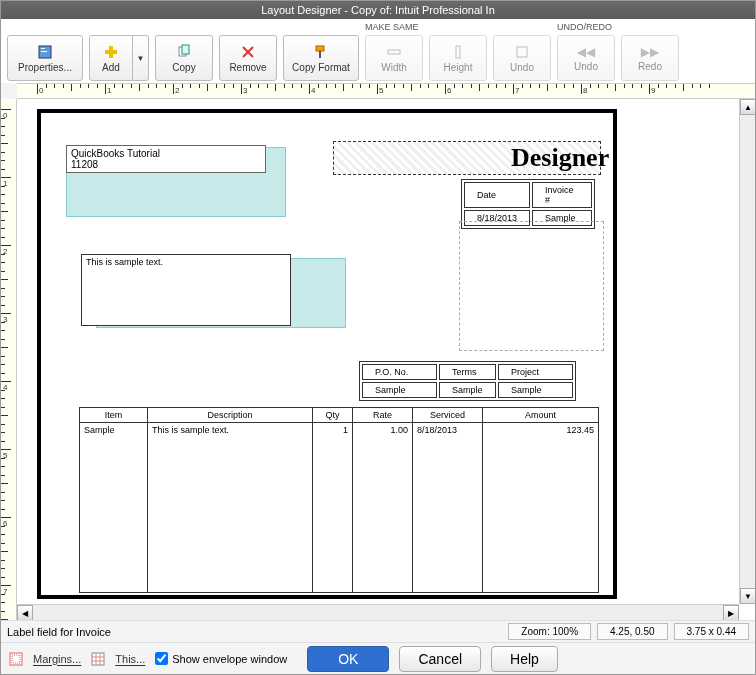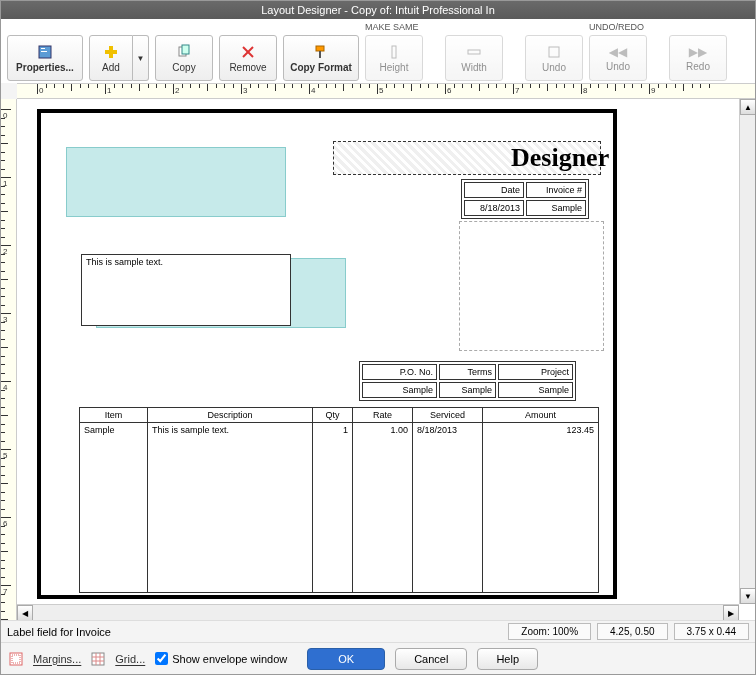--- a/index.html
+++ b/index.html
@@ -1,51 +1,51 @@
 <!DOCTYPE html>
 <html><head>
 <meta charset="utf-8">
 <style>
 * { box-sizing: border-box; margin: 0; padding: 0; }
 body { font-family: Tahoma, Arial, sans-serif; font-size: 11px; background: #f0f0f0; width: 756px; height: 675px; overflow: hidden; }
 .window { width: 756px; height: 675px; background: #f4f4f4; border: 1px solid #999; display: flex; flex-direction: column; }
 .titlebar { background: linear-gradient(#6a6a6a,#5a5a5a); color: #fff; height: 18px; line-height: 18px; text-align: center; font-size: 11px; }
 .toolbar-wrap { background: #fff; padding: 4px 6px 2px 6px; display: flex; gap: 6px; align-items: flex-end; }
 .tb-label { position: absolute; font-size: 9px; color: #555; top: -1px; }
-.tb-col { position: relative; padding-top: 12px; display: flex; gap: 22px; }
+.tb-col { position: relative; padding-top: 12px; display: flex; gap: 6px; }
 .tb-btn { width: 58px; height: 46px; border: 1px solid #bbb; border-radius: 3px; background: linear-gradient(#fff,#eee); display: flex; flex-direction: column; align-items: center; justify-content: center; gap: 2px; cursor: pointer; font-size: 10px; color: #333; }
-.tb-btn.wide { width: 76px; font-weight: bold; }
+.tb-btn.wide { width: 76px; }
 .icon { width: 16px; height: 16px; display: inline-block; }
 .ruler-h { height: 16px; background: #fffff0; border-top: 1px solid #ccc; border-bottom: 1px solid #ccc; position: relative; margin-left: 16px; overflow: hidden; }
 .ruler-v { width: 16px; background: #fffff0; border-right: 1px solid #ccc; position: relative; overflow: hidden; }
 .ruler-h .tick { position: absolute; top: 0; width: 1px; background: #333; }
 .ruler-h .num, .ruler-v .num { position: absolute; font-size: 8px; color: #333; }
 .ruler-v .tick { position: absolute; left: 0; height: 1px; background: #333; }
 .canvas-row { display: flex; flex: 1; overflow: hidden; position: relative; }
 .canvas-scroll { flex: 1; overflow: hidden; background: #fff; position: relative; }
 .canvas-area { position: relative; width: 620px; height: 510px; }
 .page { position: absolute; left: 20px; top: 10px; width: 580px; height: 490px; border: 4px solid #000; background: #fff; background-image: radial-gradient(#ccc 0.5px, transparent 0.5px); background-size: 4px 4px; }
 .sel { position: absolute; border: 1px dashed #333; background: repeating-linear-gradient(45deg,#f0f0f0,#f0f0f0 3px,#fff 3px,#fff 6px); }
 .teal-box { position: absolute; background: rgba(160,220,220,0.6); border: 1px solid #8cc; }
 .inv-title { position: absolute; font-family: 'Times New Roman', serif; font-size: 26px; font-weight: bold; }
 .mini-table { position: absolute; border: 1px solid #333; background: #fff; font-size: 9px; }
-.mini-table td { border: 1px solid #333; padding: 2px 3px; text-align: right; }
+.mini-table td { border: 1px solid #333; padding: 2px 12px; text-align: left; }
 .dash-border { position: absolute; border: 1px dashed #aaa; }
 .bill-box { position: absolute; border: 1px solid #333; background: #fff; font-size: 9px; padding: 2px 4px; }
 .main-table { position: absolute; border-collapse: collapse; font-size: 9px; background: #fff; }
 .main-table th, .main-table td { border: 1px solid #333; padding: 2px 4px; }
 .main-table th { font-weight: normal; text-align: center; }
 .scrollbar-v { position: absolute; right: 0; top: 0; bottom: 16px; width: 16px; background: #eee; border-left: 1px solid #ccc; }
 .scrollbar-h { position: absolute; left: 0; right: 16px; bottom: 0; height: 16px; background: #eee; border-top: 1px solid #ccc; }
 .sb-btn { width: 16px; height: 16px; background: linear-gradient(#fff,#ddd); border: 1px solid #aaa; display: flex; align-items: center; justify-content: center; font-size: 8px; }
 .status { height: 22px; background: #f4f4f4; display: flex; align-items: center; padding: 0 6px; gap: 6px; font-size: 11px; border-top: 1px solid #ddd; }
 .status .push { flex: 1; }
 .status .cell { border: 1px solid #bbb; background: #fafafa; padding: 2px 12px; font-size: 10px; }
 .bottom { height: 32px; background: #f4f4f4; display: flex; align-items: center; padding: 0 8px; gap: 10px; border-top: 1px solid #ddd; }
-.btn { border: 1px solid #aaa; background: linear-gradient(#fff,#e8e8e8); padding: 4px 18px; border-radius: 4px; cursor: pointer; font-size: 11px; }
+.btn { border: 1px solid #aaa; background: linear-gradient(#fff,#e8e8e8); padding: 4px 18px; border-radius: 4px; cursor: pointer; font-size: 14px; }
 .btn.primary { background: #2f6fd0; color: #fff; border-color: #2a5fa8; padding: 4px 30px; }
 .link-btn { background: none; border: none; color: #333; cursor: pointer; font-size: 11px; text-decoration: underline; text-underline-offset: 2px; }
 .chk { display: flex; align-items: center; gap: 4px; }
 .sm-icon { width: 14px; height: 14px; display: inline-block; }
 </style>
 </head>
 <body>
 
 <div class="window">
   <div class="titlebar">Layout Designer - Copy of: Intuit Professional In</div>
@@ -90,29 +90,29 @@
           <rect x="3" y="2" width="8" height="5" fill="#f90" stroke="#a60"></rect>
           <rect x="6" y="7" width="2" height="7" fill="#555"></rect>
         </svg>
       <span>Copy Format</span>
     </div>
 
     <div class="tb-col">
       <div class="tb-label">MAKE SAME</div>
       <div class="tb-btn" style="opacity:.55">
         <svg class="icon" viewBox="0 0 16 16">
+            <rect x="2" y="6" width="12" height="4" fill="none" stroke="#888"></rect>
+          </svg>
+        <span>Width</span>
+      </div>
+      <div class="tb-btn" style="opacity:.55">
+        <svg class="icon" viewBox="0 0 16 16">
             <rect x="6" y="2" width="4" height="12" fill="none" stroke="#888"></rect>
           </svg>
         <span>Height</span>
-      </div>
-      <div class="tb-btn" style="opacity:.55">
-        <svg class="icon" viewBox="0 0 16 16">
-            <rect x="2" y="6" width="12" height="4" fill="none" stroke="#888"></rect>
-          </svg>
-        <span>Width</span>
       </div>
       <div class="tb-btn" style="opacity:.55">
         <svg class="icon" viewBox="0 0 16 16">
             <rect x="3" y="3" width="10" height="10" fill="none" stroke="#888"></rect>
           </svg>
         <span>Undo</span>
       </div>
     </div>
 
 
@@ -291,20 +291,24 @@
         <div class="tick" style="top:494.5px;width:4px"></div>
         <div class="tick" style="top:503px;width:4px"></div>
         <div class="tick" style="top:511.5px;width:4px"></div>
         <div class="tick" style="top:520px;width:7px"></div>
       </div>
     <div class="canvas-scroll">
       <div class="canvas-area">
         <div class="page">
 
           <div class="teal-box" style="left:25px;top:34px;width:220px;height:70px"></div>
+          <div style="position:absolute;left:25px;top:32px;width:200px;border:1px solid #666;background:#fff;padding:2px 4px;font-size:10px">
+            <div>QuickBooks Tutorial</div>
+            <div>11208</div>
+          </div>
 
           <div class="sel" style="left:292px;top:28px;width:268px;height:34px"></div>
           <div class="inv-title" style="left:470px;top:30px">Designer</div>
 
           <table class="mini-table" style="left:420px;top:66px">
             <tbody>
                 <tr>
                   <td style="width:60px">Date</td>
                   <td style="width:60px">Invoice #</td>
                 </tr>
@@ -381,21 +385,21 @@
         <rect x="3" y="3" width="8" height="8" fill="none" stroke="#d66" stroke-dasharray="1"></rect>
       </svg>
     <button class="link-btn">Margins...</button>
     <svg class="sm-icon" viewBox="0 0 14 14">
         <rect x="1" y="1" width="12" height="12" fill="#fff" stroke="#888"></rect>
         <line x1="5" y1="1" x2="5" y2="13" stroke="#d88"></line>
         <line x1="9" y1="1" x2="9" y2="13" stroke="#d88"></line>
         <line x1="1" y1="5" x2="13" y2="5" stroke="#d88"></line>
         <line x1="1" y1="9" x2="13" y2="9" stroke="#d88"></line>
       </svg>
-    <button class="link-btn">Grid...</button>
+    <button class="link-btn">This...</button>
     <label class="chk">
       <input type="checkbox" checked="" style="">
       <span>Show envelope window</span>
     </label>
     <span class="push"></span>
     <button class="btn primary">OK</button>
     <button class="btn">Cancel</button>
     <button class="btn">Help</button>
   </div>
 </div>

